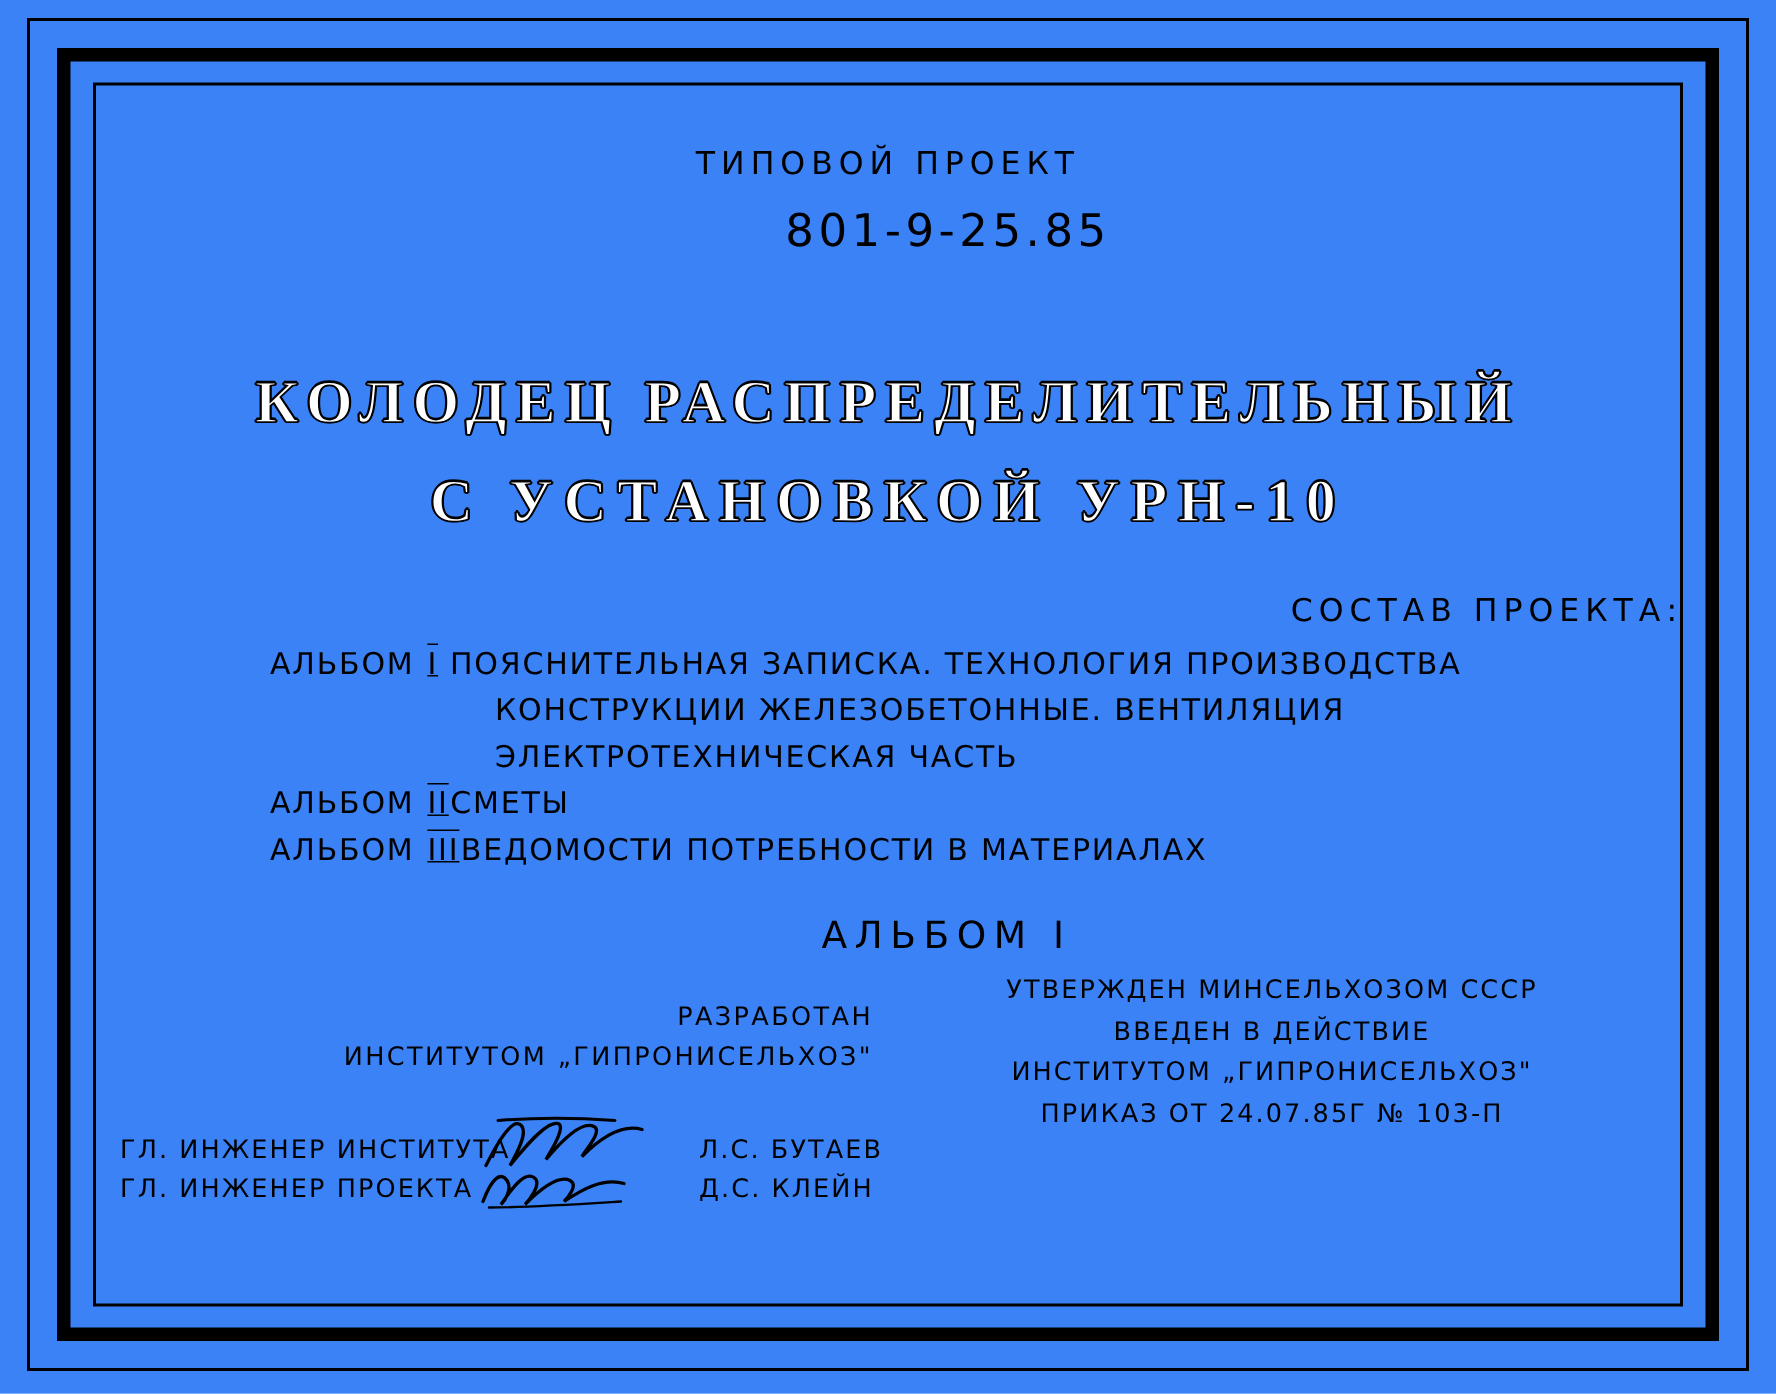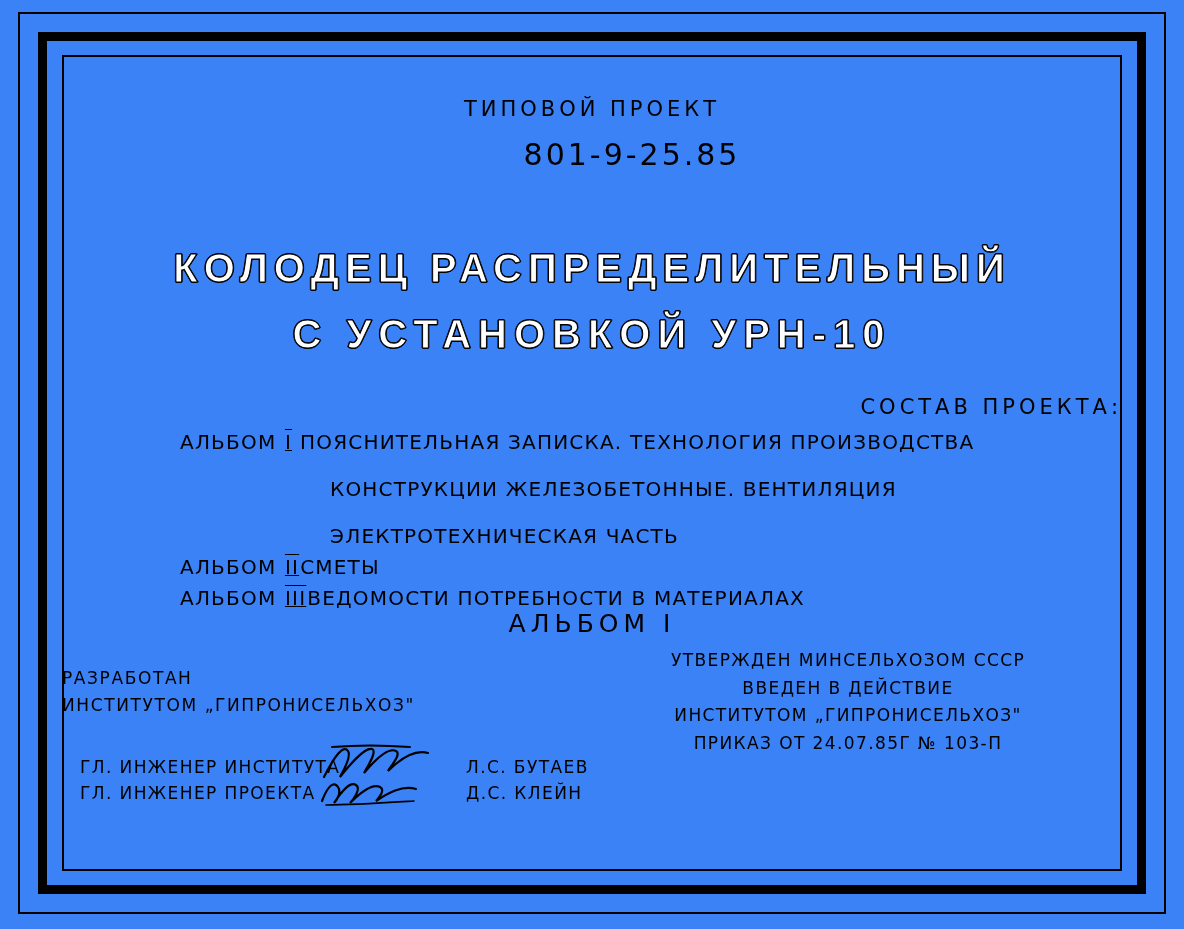--- a/index.html
+++ b/index.html
@@ -88,21 +88,21 @@
   }
 
   .title-block {
     position: absolute;
     top: 188px;
     left: 0;
     width: 100%;
     text-align: center;
   }
   .title-line {
-    font-family: Liberation Sans, sans-serif;
+    font-family: Liberation Serif, serif;
     font-size: 40px;
     letter-spacing: 6px;
     line-height: 1.25;
     text-transform: uppercase;
     color: #ffffff;
     -webkit-text-stroke: 1px #000;
     text-shadow:
       -1px 0 #000, 1px 0 #000, 0 -1px #000, 0 1px #000;
     font-weight: 700;
   }
@@ -139,40 +139,40 @@
     display: inline-block;
     min-width: 120px;
   }
   .comp-row .rn {
     text-decoration: overline underline;
     text-decoration-thickness: 1px;
     padding: 0 1px;
   }
   .comp-row.indent {
     padding-left: 150px;
-    margin-top: 16px;
   }
   .album-current {
     position: absolute;
     top: 554px;
     left: 0;
     width: 100%;
     text-align: center;
     font-family: "DejaVu Sans", sans-serif;
     font-size: 25px;
     letter-spacing: 5px;
     text-transform: uppercase;
+    padding-left: 39px;
   }
 
   .block-left {
     position: absolute;
     left: 0px;
     top: 610px;
     width: 520px;
-    text-align: left;
+    text-align: right;
   }
   .block-left .l {
     font-family: "DejaVu Sans", sans-serif;
     font-size: 17px;
     letter-spacing: 1.6px;
     line-height: 1.6;
     text-transform: uppercase;
   }
 
   .block-right {

